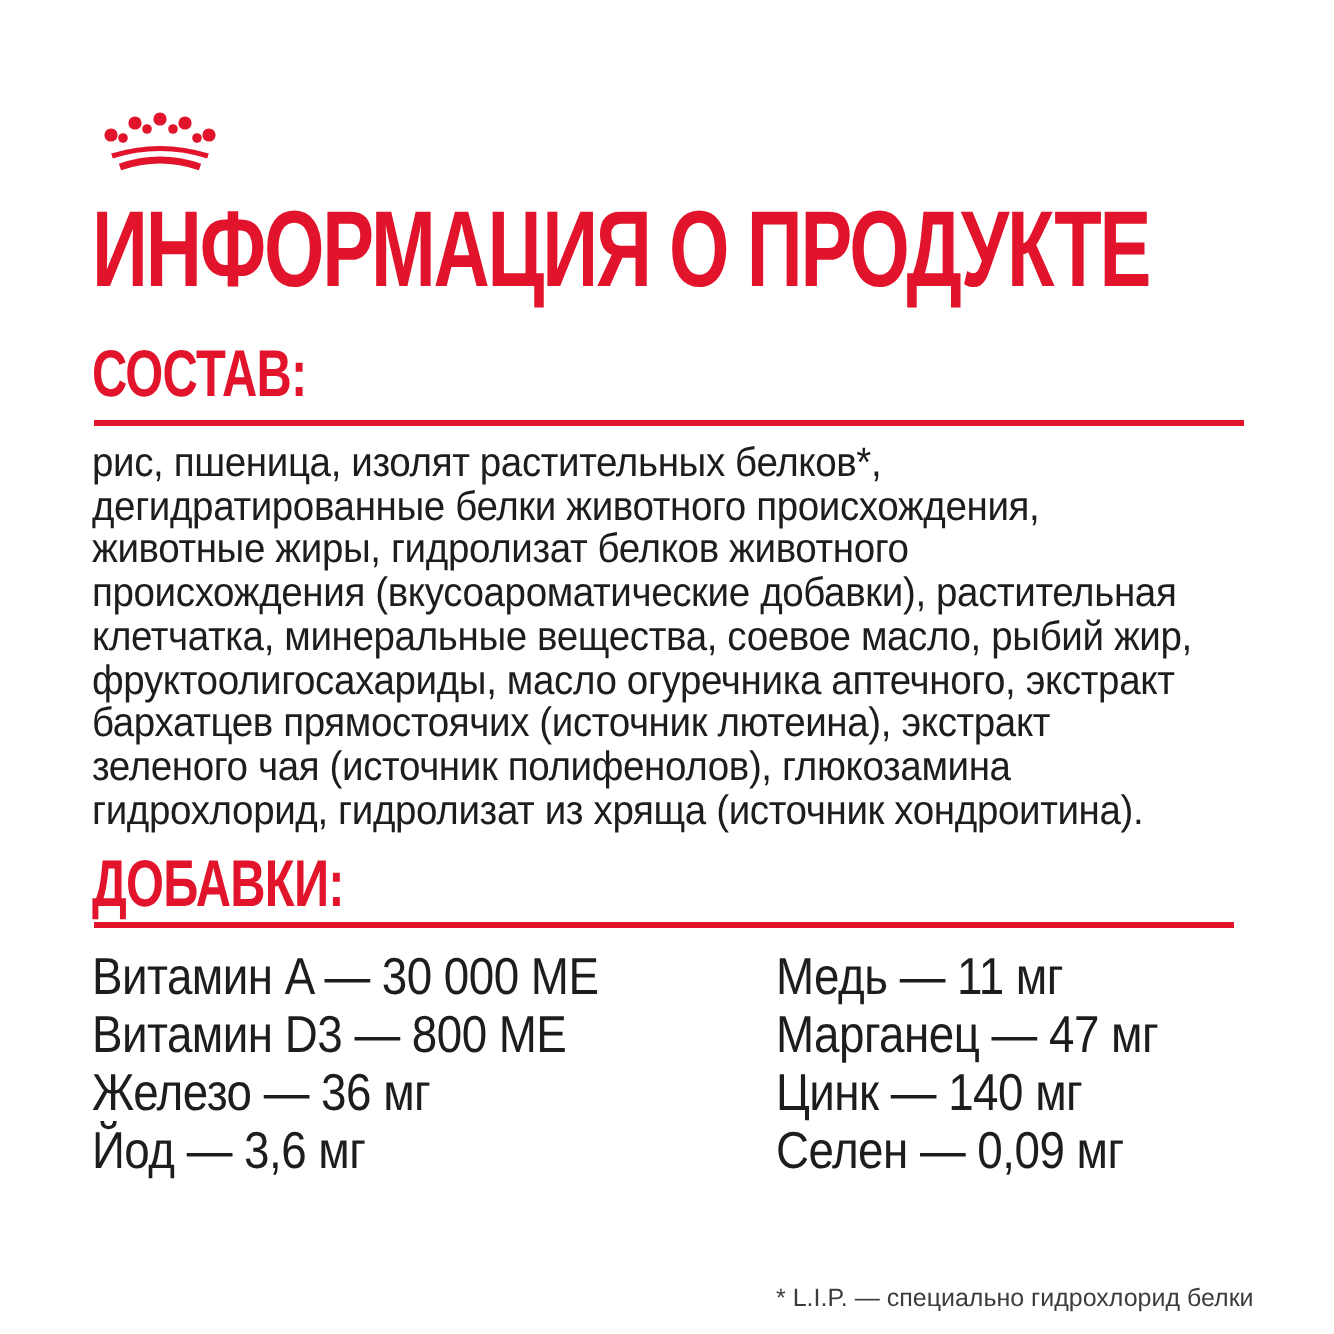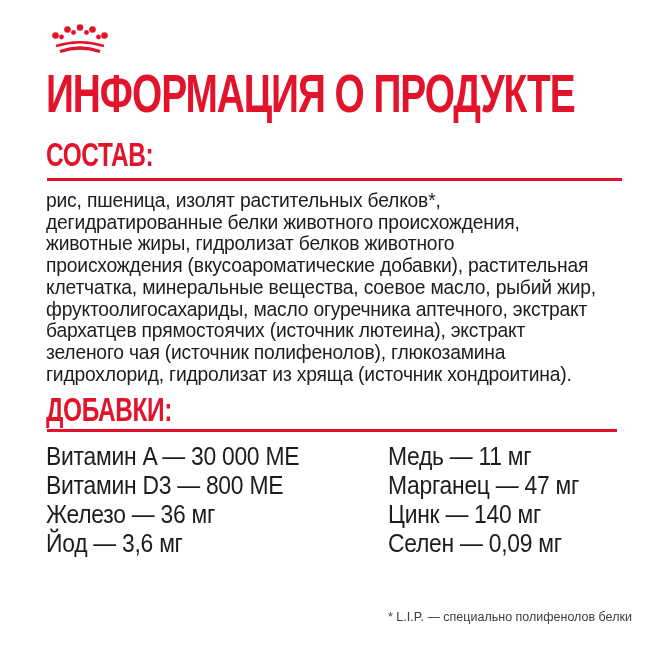--- a/index.html
+++ b/index.html
@@ -8,21 +8,21 @@
     --footnote-ink:#3C3C3C;
   }
   html,body{margin:0;padding:0;}
   body{
     width:667px;height:667px;
     background:#ffffff;
     font-family:"Liberation Sans", sans-serif;
     overflow:hidden;
     position:relative;
   }
-  .page{position:absolute;inset:0;background:#fff;}
+  .page{position:absolute;inset:0;background:#fff;margin-top:32px;}
 
   .crown{position:absolute;left:50px;top:24px;width:60px;height:30px;}
 
   .page-title{
     position:absolute;left:46px;top:66px;
     font-size:54px;font-weight:bold;color:var(--red);
     letter-spacing:-1.5px;line-height:1;white-space:nowrap;
     transform:scaleX(0.72);transform-origin:0 0;
   }
 
@@ -112,16 +112,16 @@
     </div>
 
   <div class="additives-col additives-col-right">
       <div>Медь — 11 мг</div>
       <div>Марганец — 47 мг</div>
       <div>Цинк — 140 мг</div>
       <div>Селен — 0,09 мг</div>
     </div>
 
   <div class="footnote">
-      <div>* L.I.P. — специально полифенолов белки</div>
+      <div>* L.I.P. — специально гидрохлорид белки</div>
     </div>
 
 </div>
 
 </body></html>

